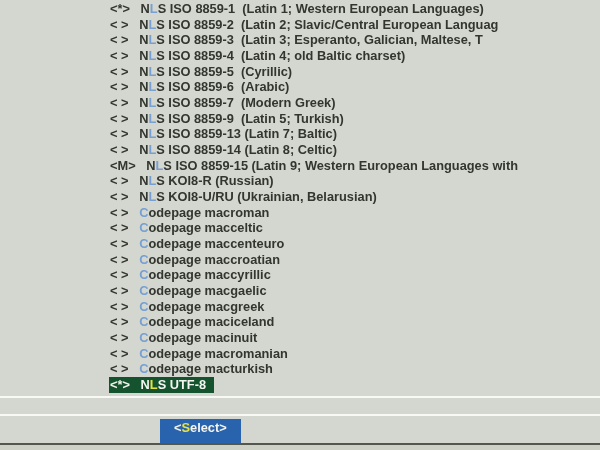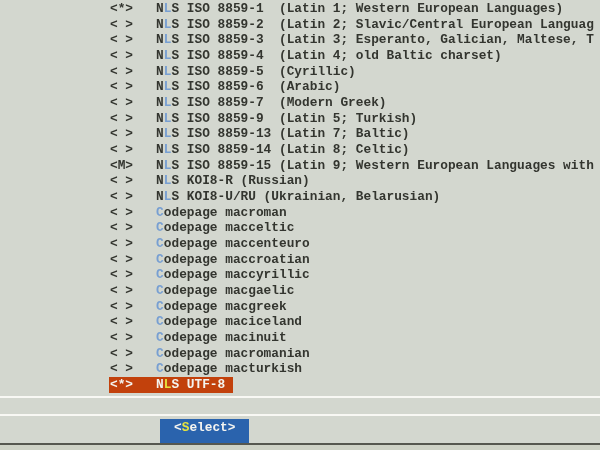--- a/index.html
+++ b/index.html
@@ -1,40 +1,40 @@
 <!DOCTYPE html>
 <html><head>
 <meta charset="utf-8">
 <style>
   html,body{margin:0;padding:0;}
   .screen{
     position:relative;
     width:600px;height:450px;
     background:#d3d7cf;
     overflow:hidden;
-    font-family:Liberation Mono, monospace;
+    font-family:Liberation Sans, sans-serif;
     font-size:12.8px;
     font-weight:bold;
     color:#33352f;
   }
   .list{
     position:absolute;
     left:110px;top:1px;
     white-space:pre;
   }
   .row{
     height:15.68px;
     line-height:15.68px;
     white-space:pre;
     cursor:default;
   }
   .hot{color:#779fd2;}
   .sel{
     display:inline-block;
-    background:#c2410c;
+    background:#14532d;
     color:#f4f4f0;
     margin-left:-1px;
     padding:0 8px 0 1px;
   }
   .sel .hot{color:#e6e33e;}
   .divider-light{
     position:absolute;left:0;width:600px;height:2px;
     background:#f8f8f4;
   }
   .divider-dark{

